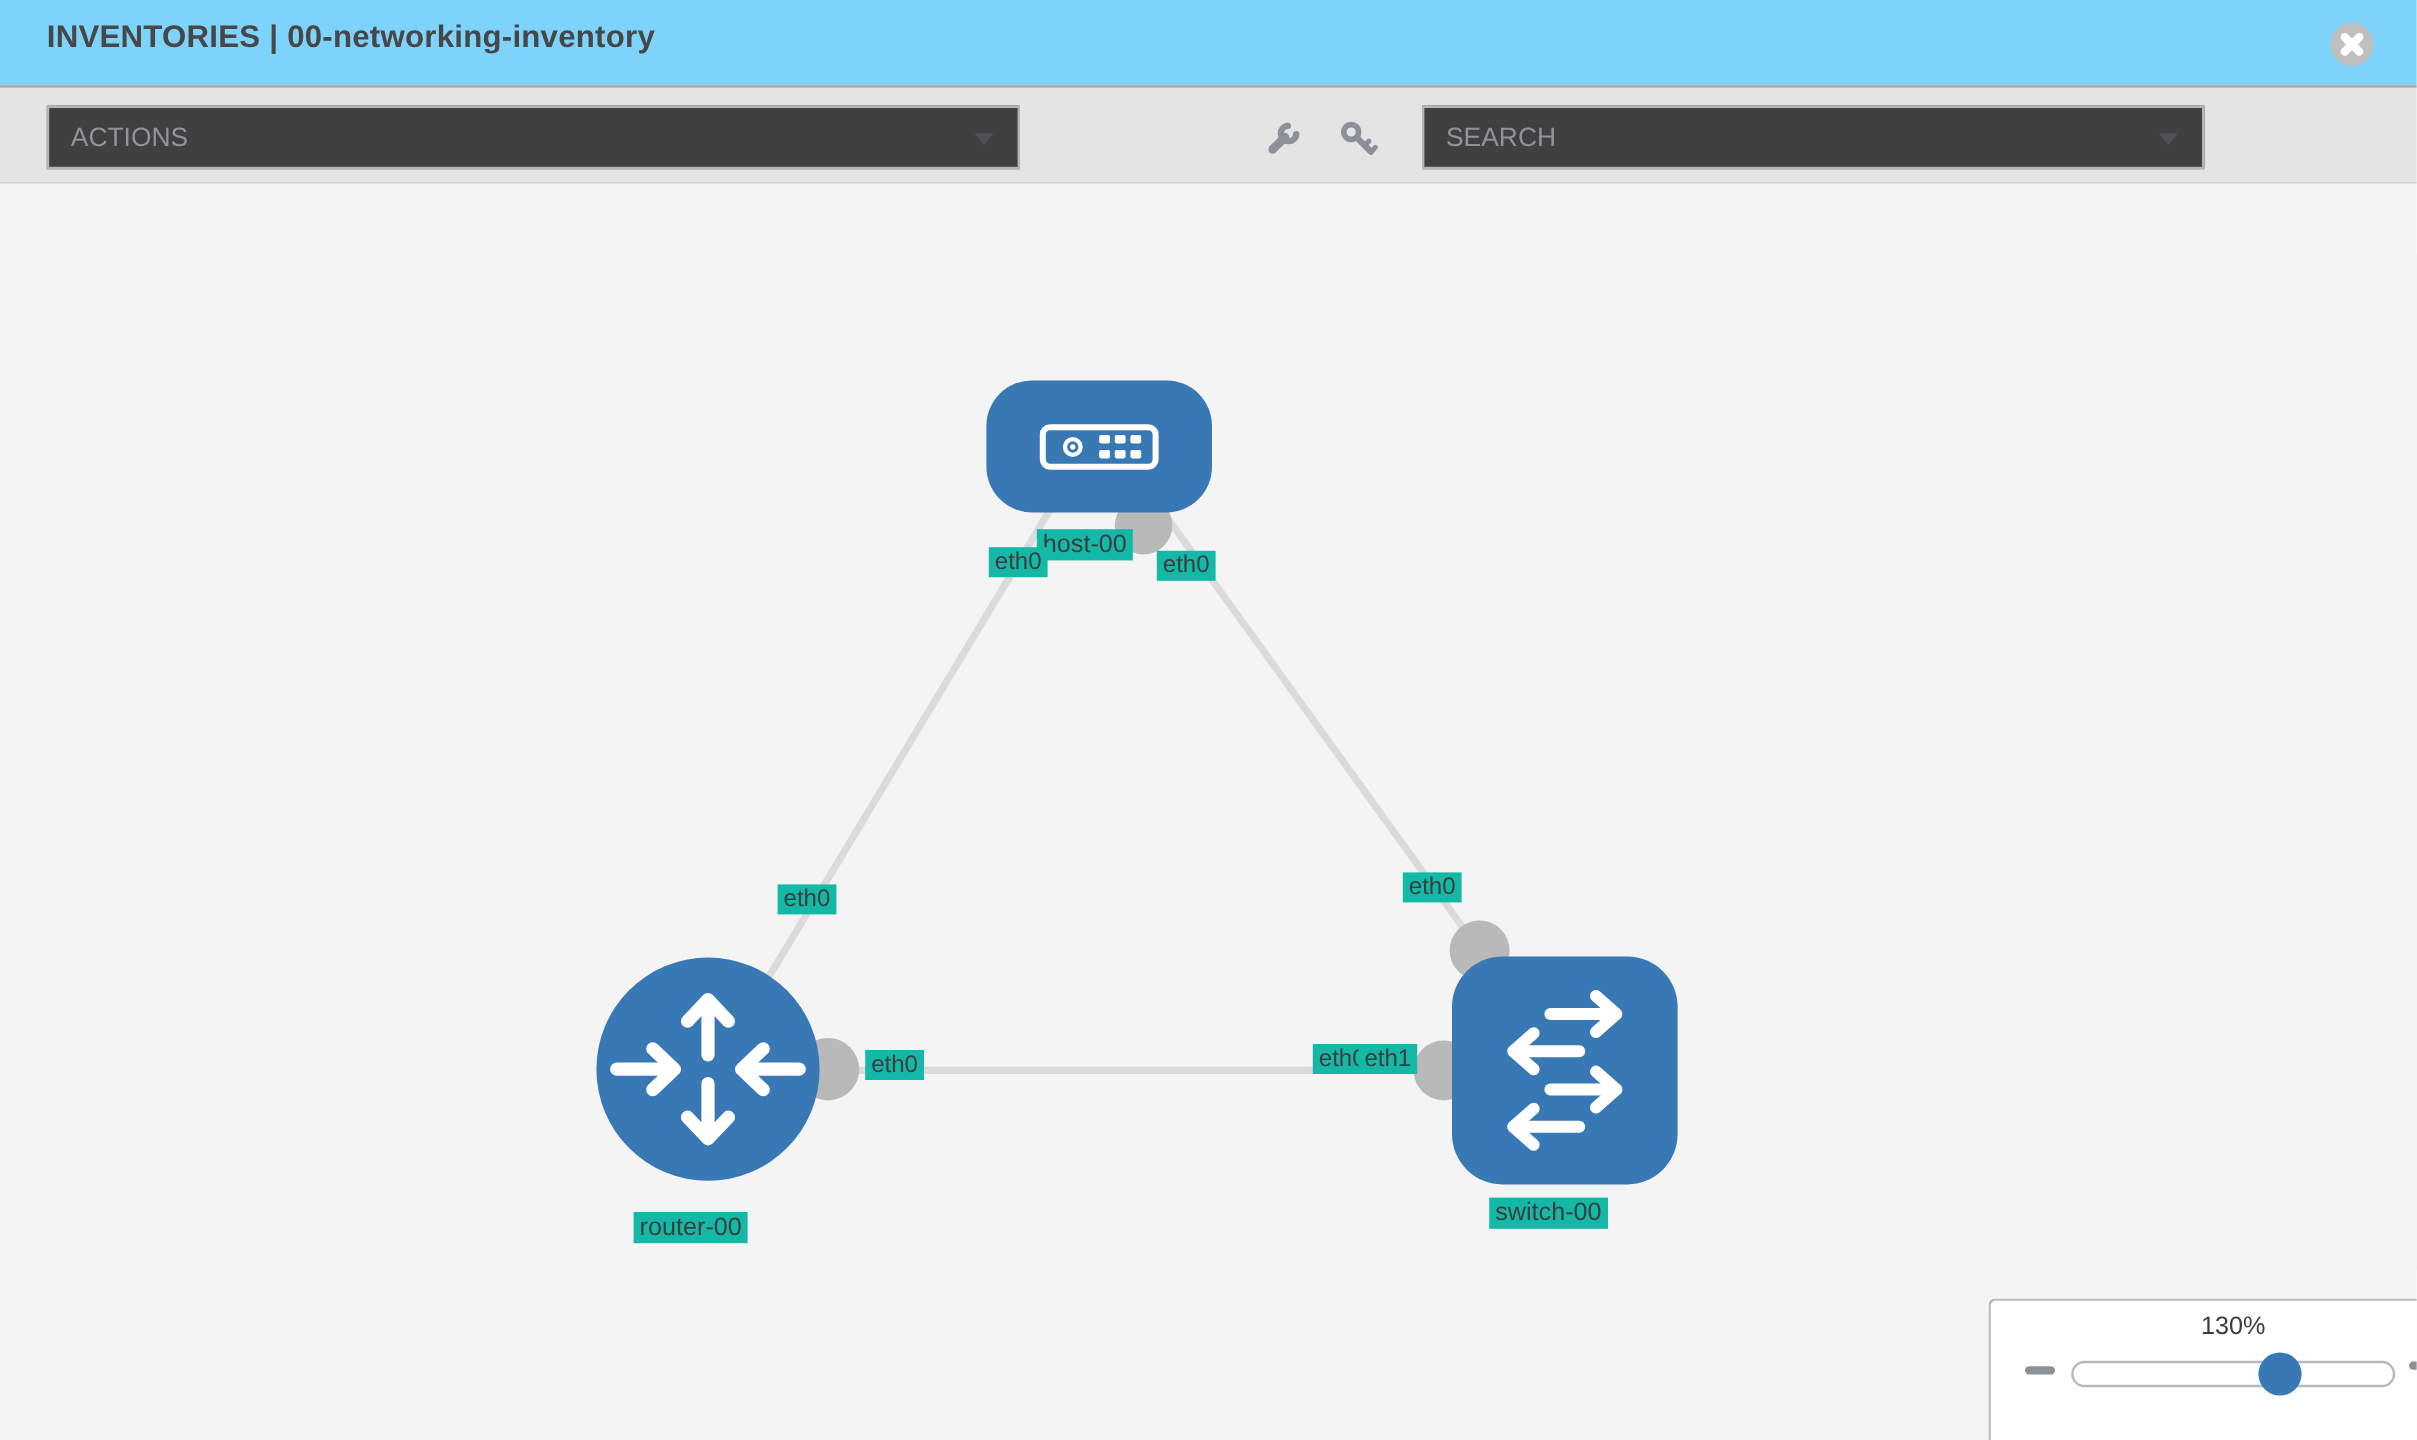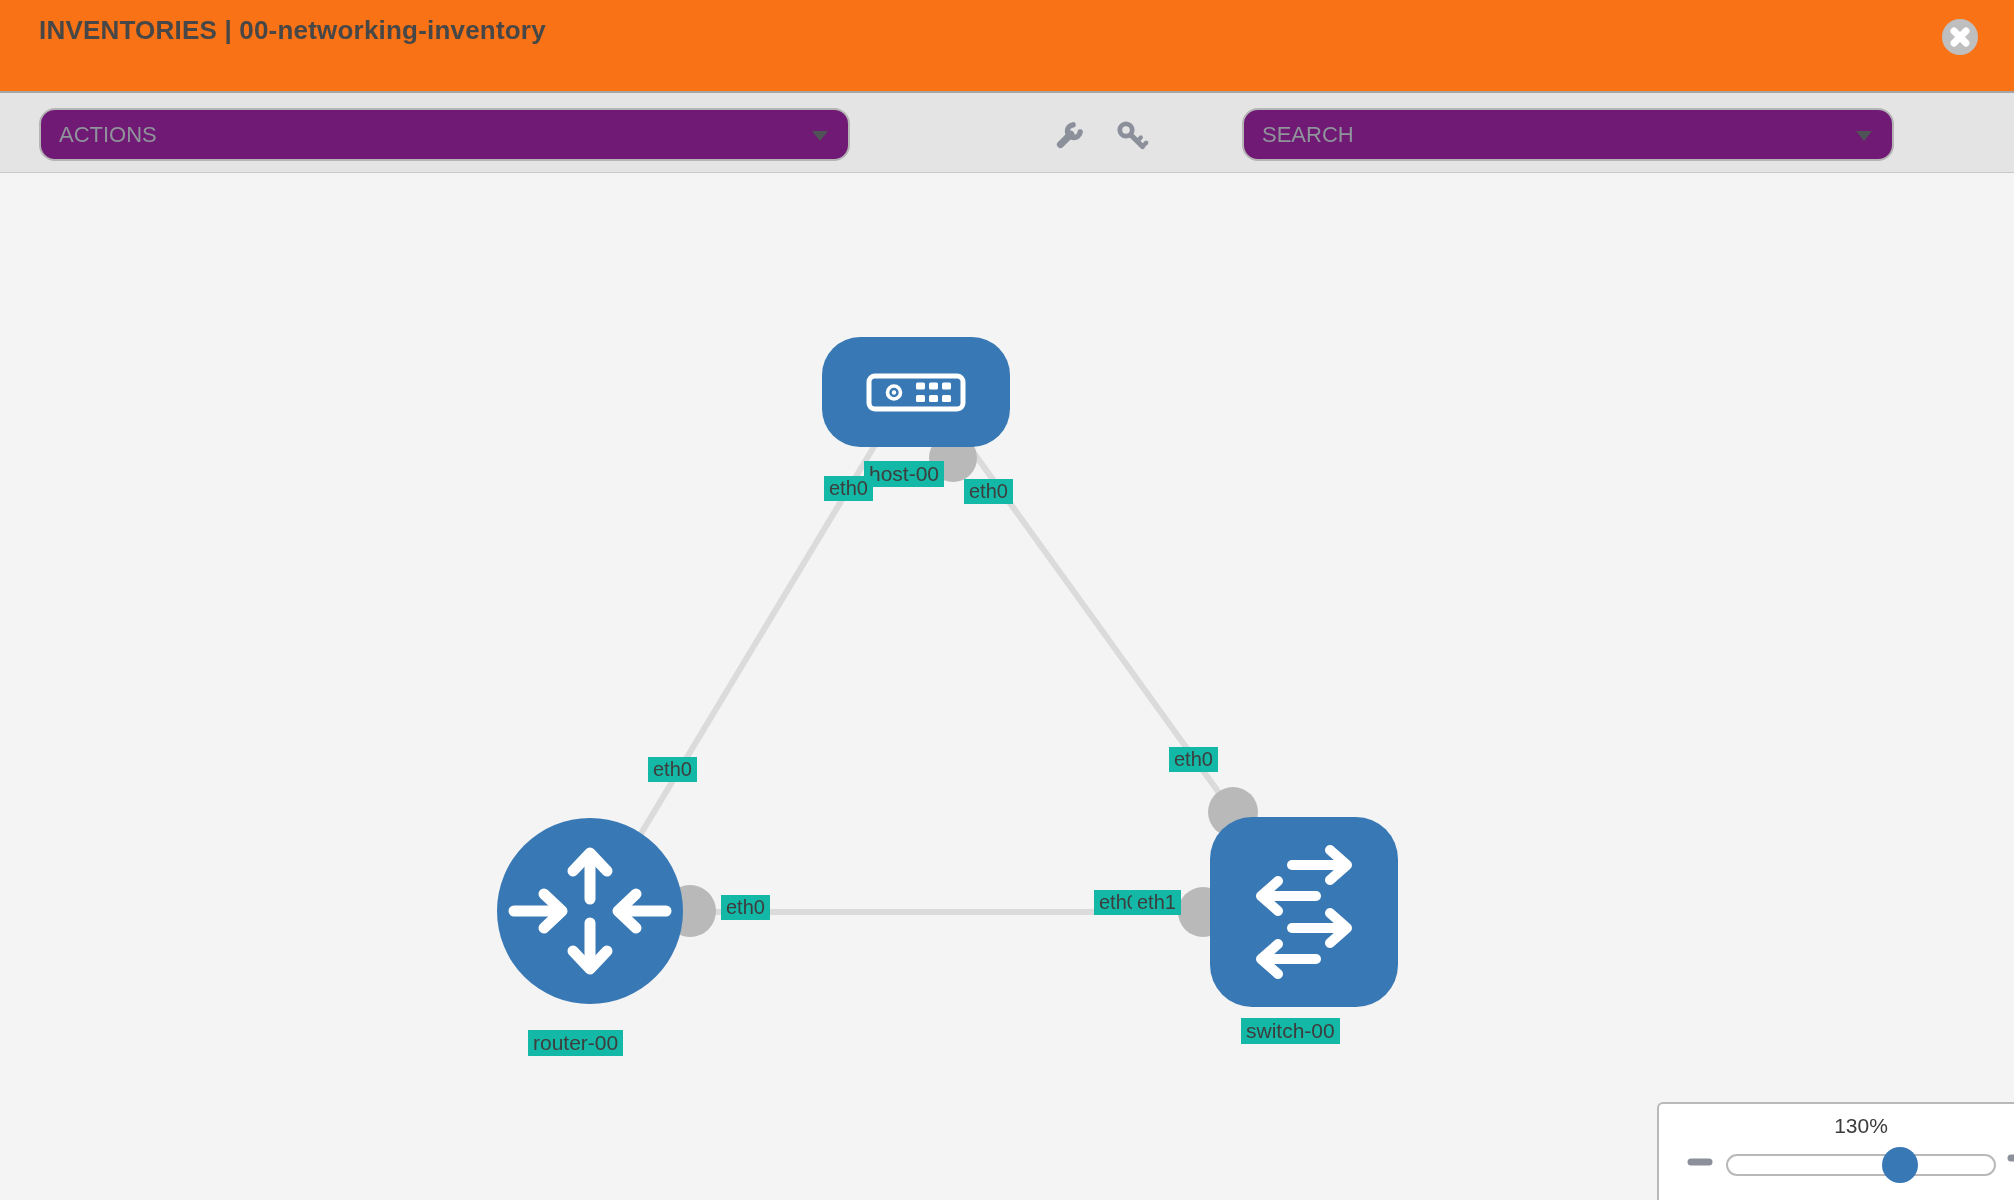--- a/index.html
+++ b/index.html
@@ -1,39 +1,39 @@
 <!DOCTYPE html>
 <html><head>
 <meta charset="utf-8">
 <style>
   * { margin:0; padding:0; box-sizing:border-box; }
   html,body { width:2014px; height:1200px; overflow:hidden; background:#fff;
     font-family:"Liberation Sans", sans-serif; }
   #app { position:relative; width:2014px; height:1200px; }
 
   
-  .header { position:relative; width:100%; height:91px; background:#f97316;text-align:right; }
+  .header { position:relative; width:100%; height:71px; background:#7dd3fc;text-align:right; }
   .page-title { position:absolute; left:39px; top:15px; font-size:26px; font-weight:700;
     color:#474747; letter-spacing:0.2px; }
   .close-btn { position:absolute; left:1942px; top:19px; width:36px; height:36px;
     border-radius:50%; background:#bfbfbf; cursor:pointer; }
   .close-btn svg { display:block; }
 
   
   .toolbar { position:relative; width:100%; height:82px; background:#e4e4e4;
     border-top:2px solid #a6a6a6; border-bottom:1px solid #c9c9c9; }
-  .select-box { position:absolute; top:15px; height:53px; background:#701a75;
-    border:2px solid #b5b5b5; border-radius:16px; cursor:pointer; }
+  .select-box { position:absolute; top:15px; height:53px; background:#404040;
+    border:2px solid #b5b5b5; border-radius:0; cursor:pointer; }
   .select-box .sel-label { position:absolute; left:18px; top:0; line-height:50px;
     font-size:22px; color:#8f949b; }
   .caret { position:absolute; right:20px; top:21px; width:0; height:0;
     border-left:8px solid transparent; border-right:8px solid transparent;
     border-top:10px solid #4f5256; }
   .actions-select { left:39px; width:811px; }
-  .search-select { left:1242px; width:652px; }
+  .search-select { left:1185px; width:652px; }
   .tool-icon { position:absolute; top:25px; width:36px; height:36px; cursor:pointer; }
   .wrench { left:1051px; }
   .key { left:1114px; }
 
   
   .canvas { position:relative; width:2014px; height:1047px; background:#f4f4f4; overflow:hidden; }
   .canvas svg.graph { position:absolute; left:0; top:0; }
 
   .chip { position:absolute; background:#14b8a6; color:#3d3d3d; line-height:1.15;
     padding:1px 5px; white-space:nowrap; z-index:5; }

